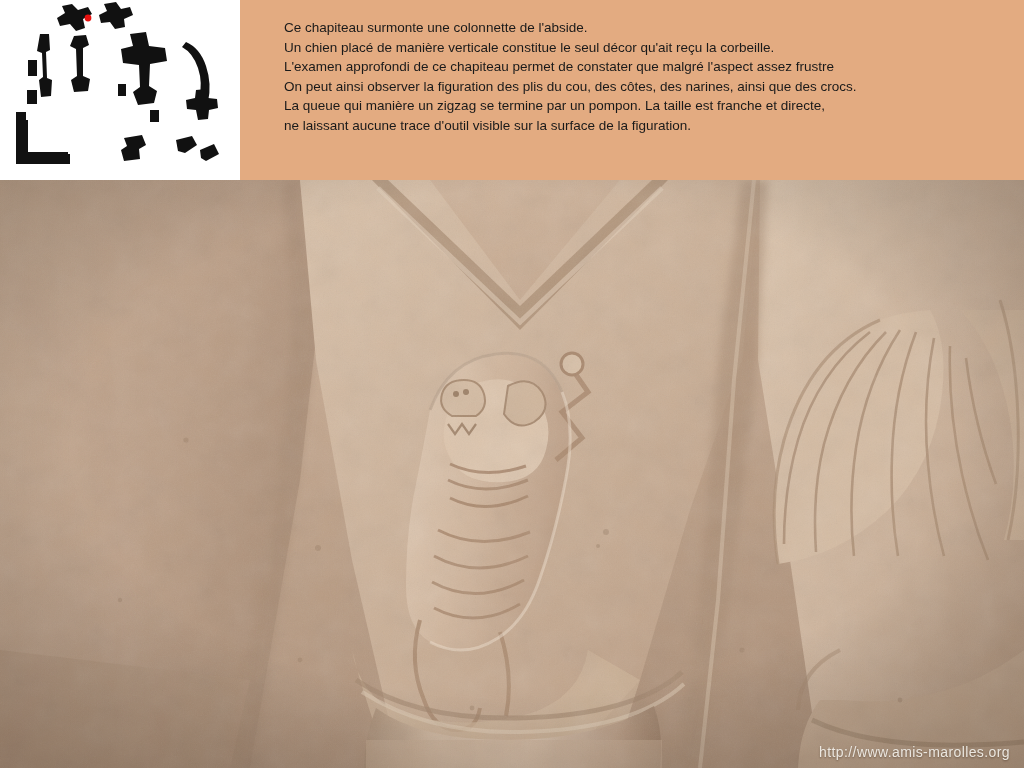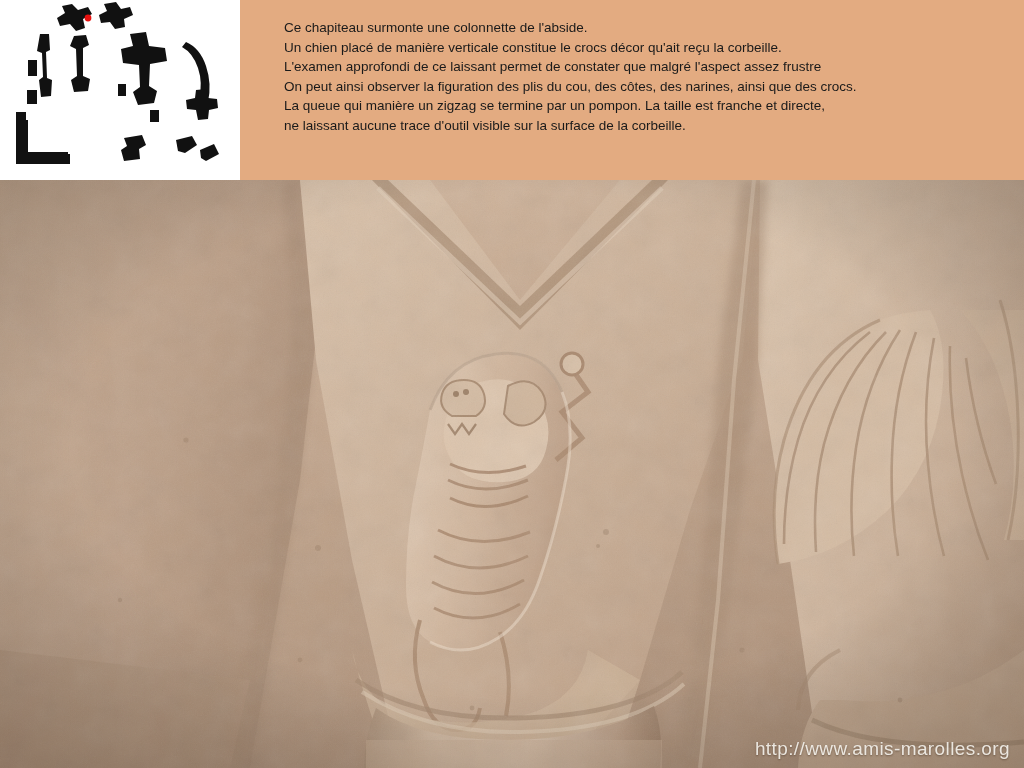--- a/index.html
+++ b/index.html
@@ -67,21 +67,21 @@
     background: #b79a81;
   }
   .photo svg {
     display: block;
   }
   .watermark {
     position: absolute;
     right: 14px;
     bottom: 8px;
     color: #f2efe9;
-    font-size: 19px;
+    font-size: 14px;
     letter-spacing: 0.4px;
     font-family: "Liberation Sans", sans-serif;
     text-shadow: 0 1px 2px rgba(60,40,25,0.55);
     opacity: 0.92;
     text-align: right;
   }
 </style>
 </head>
 <body>
 
@@ -124,25 +124,25 @@
           <rect x="28" y="152" width="40" height="2"></rect>
 
           <rect x="118" y="84" width="8" height="12"></rect>
           <rect x="150" y="110" width="9" height="12"></rect>
         </g>
       </svg>
     </div>
 
     <div class="caption">
       <div>Ce chapiteau surmonte une colonnette de l'abside.</div>
-      <div>Un chien placé de manière verticale constitue le crocs décor qu'ait reçu la corbeille.</div>
-      <div>L'examen approfondi de ce laissant permet de constater que malgré l'aspect assez frustre</div>
+      <div>Un chien placé de manière verticale constitue le seul décor qu'ait reçu la corbeille.</div>
+      <div>L'examen approfondi de ce chapiteau permet de constater que malgré l'aspect assez frustre</div>
       <div>On peut ainsi observer la figuration des plis du cou, des côtes, des narines, ainsi que des crocs.</div>
       <div>La queue qui manière un zigzag se termine par un pompon. La taille est franche et directe,</div>
-      <div>ne laissant aucune trace d'outil visible sur la surface de la corbeille.</div>
+      <div>ne laissant aucune trace d'outil visible sur la surface de la figuration.</div>
     </div>
   </div>
 
   <div class="photo">
     <svg width="1024" height="588" viewBox="0 0 1024 588" xmlns="http://www.w3.org/2000/svg">
       <defs>
         <linearGradient id="stoneBg" x1="0" y1="0" x2="0.35" y2="1">
           <stop offset="0%" stop-color="#d3b89f"></stop>
           <stop offset="45%" stop-color="#c3a68d"></stop>
           <stop offset="100%" stop-color="#ae9179"></stop>

